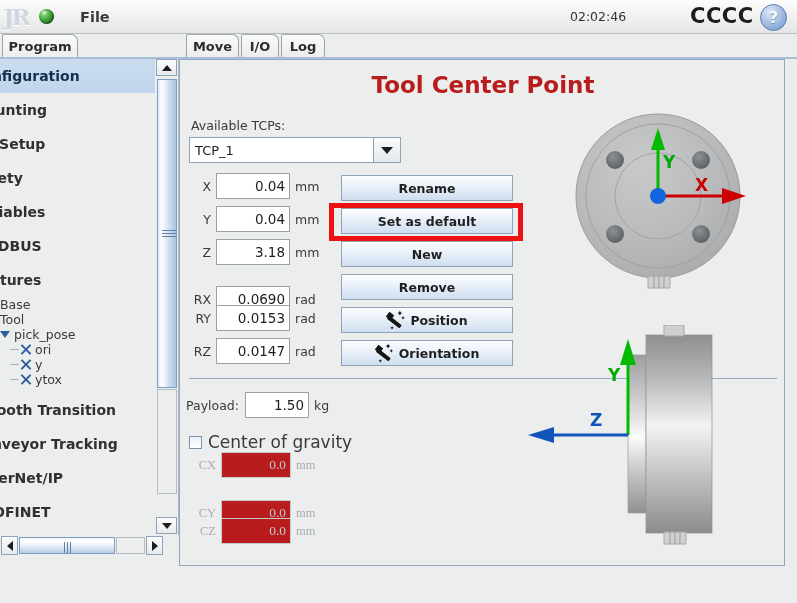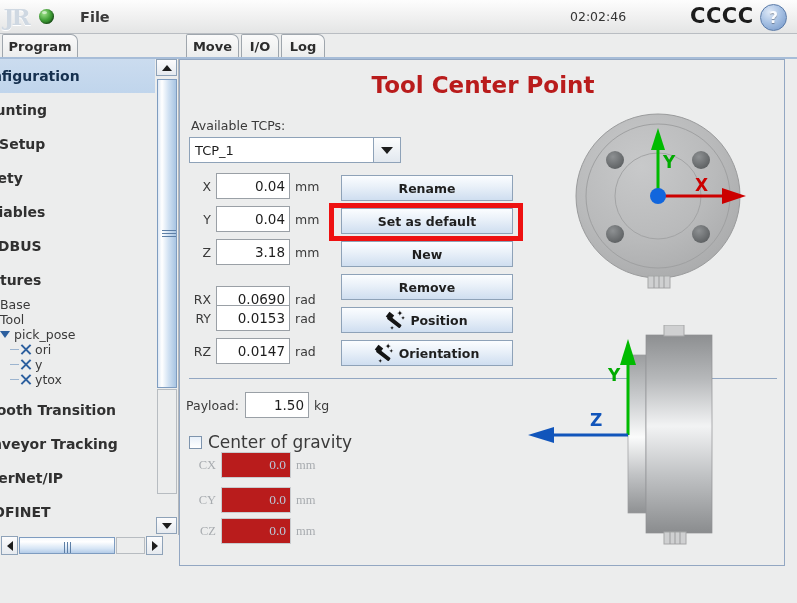--- a/index.html
+++ b/index.html
@@ -432,21 +432,21 @@
   <div id="cog-row">
     <span id="cog-box"></span>
     <span class="lbl">Center of gravity</span>
   </div>
 
   <div class="cog-row" style="top:396px;">
     <div class="cog-lbl">CX</div>
     <div class="cog-input">0.0</div>
     <div class="cog-unit">mm</div>
   </div>
-  <div class="cog-row" style="top:431px;">
+  <div class="cog-row" style="top:444px;">
     <div class="cog-lbl">CY</div>
     <div class="cog-input">0.0</div>
     <div class="cog-unit">mm</div>
   </div>
   <div class="cog-row" style="top:462px;">
     <div class="cog-lbl">CZ</div>
     <div class="cog-input">0.0</div>
     <div class="cog-unit">mm</div>
   </div>
 

